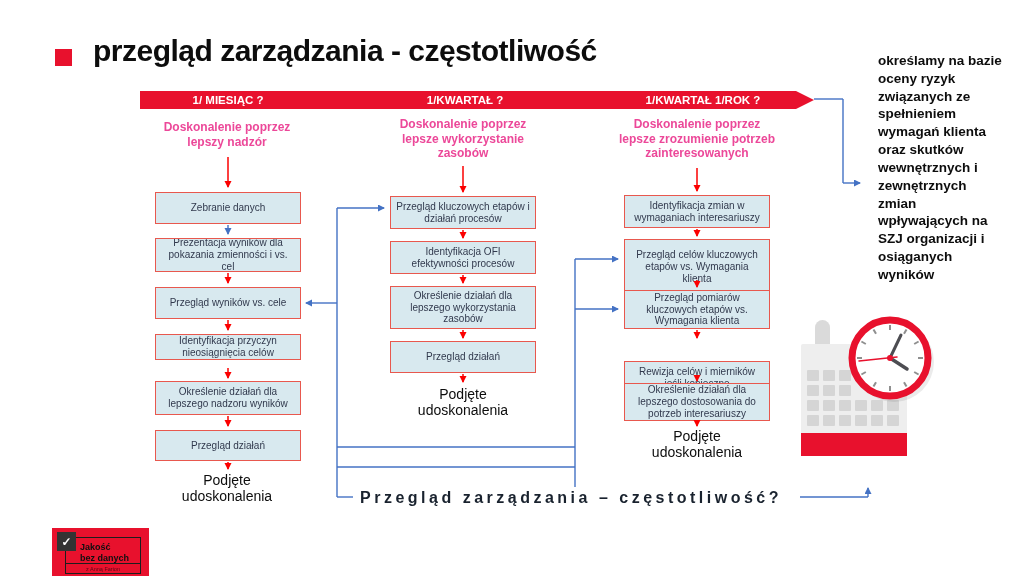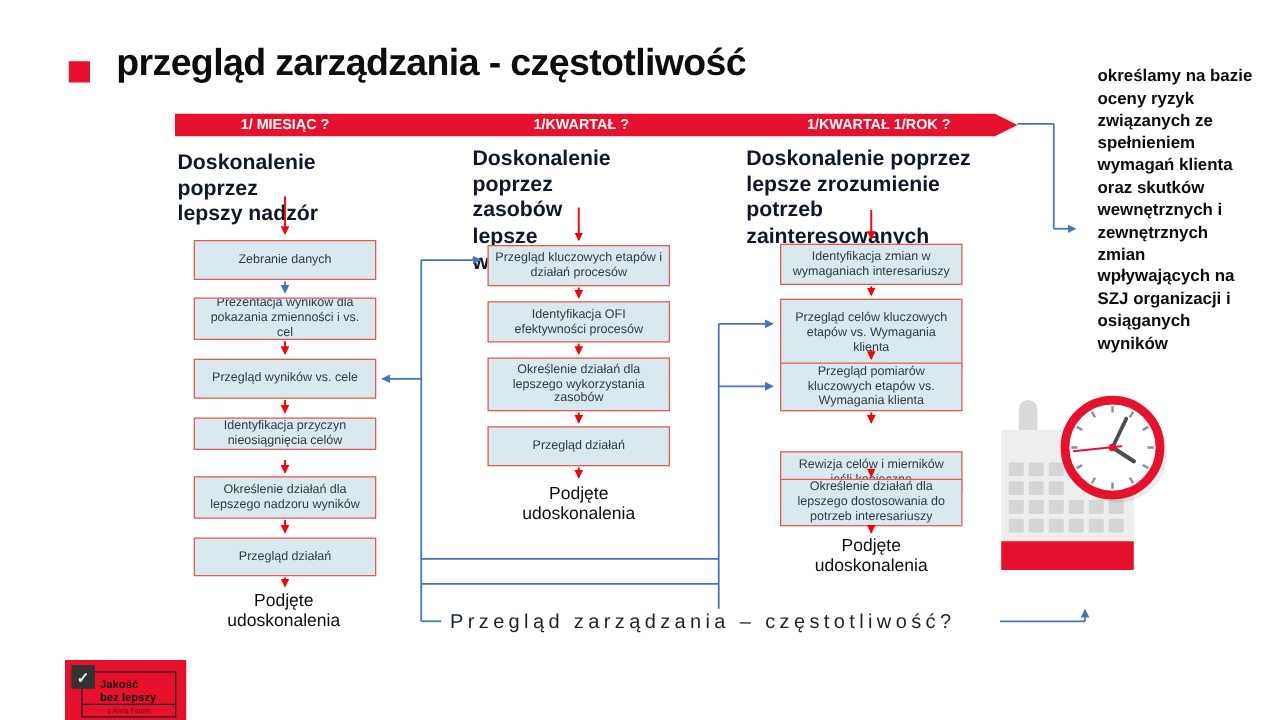--- a/index.html
+++ b/index.html
@@ -8,29 +8,29 @@
   
   .title-bullet{position:absolute;left:55px;top:49px;width:17px;height:17px;background:var(--red,#e8112d);}
   .page-title{position:absolute;left:93px;top:34px;margin:0;font-size:30px;font-weight:bold;color:#0d0d0d;letter-spacing:-0.5px;}
   
   .banner{position:absolute;left:140px;top:91px;width:656px;height:18px;background:var(--red,#e8112d);}
   .banner-tip{position:absolute;left:796px;top:91px;width:0;height:0;
               border-top:9px solid transparent;border-bottom:9px solid transparent;border-left:18px solid var(--red,#e8112d);}
   .banner-label{position:absolute;top:91px;height:18px;display:flex;align-items:center;transform:translateX(-50%);
                 color:#fff;font-size:11.5px;font-weight:bold;white-space:nowrap;}
   
-  .col-heading{position:absolute;font-weight:bold;font-size:17px;line-height:1.22;color:#0f172a;z-index:2;}
+  .col-heading{position:absolute;text-align:center;font-weight:bold;font-size:12px;line-height:1.22;color:#ec4899;z-index:2;}
   .fbox{position:absolute;background:var(--box-fill,#d8e9ef);border:1.6px solid var(--box-border,#e8584e);
         display:flex;align-items:center;justify-content:center;text-align:center;
         font-size:10px;line-height:1.18;color:var(--box-text,#31394d);padding:12px 5px;box-sizing:border-box;overflow:hidden;z-index:2;}
   .col-footer{position:absolute;text-align:center;font-weight:normal;font-size:14px;line-height:1.15;color:#0d0d0d;z-index:2;}
   
   .side-note{position:absolute;left:878px;top:52px;width:126px;font-size:13.5px;font-weight:bold;line-height:1.32;color:#0d0d0d;}
   
-  .bottom-question{position:absolute;left:360px;top:489px;font-size:16px;font-weight:normal;letter-spacing:3.5px;color:#19222e;white-space:nowrap;}
+  .bottom-question{position:absolute;left:360px;top:489px;font-size:16px;font-weight:bold;letter-spacing:3.5px;color:#19222e;white-space:nowrap;}
   
   .connectors{position:absolute;left:0;top:0;z-index:3;pointer-events:none;}
   
   .calendar-clock{position:absolute;left:793px;top:312px;z-index:1;}
   
   .logo{position:absolute;left:52px;top:528px;width:97px;height:48px;background:var(--red,#e8112d);}
   .logo-check{position:absolute;left:5px;top:4px;width:19px;height:19px;background:#333;color:#fff;
               display:flex;align-items:center;justify-content:center;font-size:12px;font-weight:bold;z-index:2;}
   .logo-frame{position:absolute;left:13px;top:9px;width:76px;height:27px;border:1px solid #1d1d1d;box-sizing:border-box;
               display:flex;flex-direction:column;justify-content:flex-end;padding-left:14px;}
@@ -62,22 +62,22 @@
   <div class="fbox" style="left:155px;top:334px;width:146px;height:19px;">Identyfikacja przyczyn nieosiągnięcia celów</div>
   <div class="fbox" style="left:155px;top:381px;width:146px;height:34px;">Określenie działań dla lepszego nadzoru wyników</div>
   <div class="fbox" style="left:155px;top:430px;width:146px;height:31px;">Przegląd działań</div>
   <div class="col-footer" style="left:142px;top:472px;width:170px;">
     <div>Podjęte</div>
     <div>udoskonalenia</div>
   </div>
 
   <div class="col-heading" style="left:378px;top:117px;width:170px;">
     <div>Doskonalenie poprzez</div>
+    <div>lepsze wykorzystanie</div>
     <div>zasobów</div>
-    <div>lepsze wykorzystanie</div>
   </div>
   <div class="fbox" style="left:390px;top:196px;width:146px;height:33px;">Przegląd kluczowych etapów i działań procesów</div>
   <div class="fbox" style="left:390px;top:241px;width:146px;height:33px;">Identyfikacja OFI efektywności procesów</div>
   <div class="fbox" style="left:390px;top:286px;width:146px;height:43px;">Określenie działań dla lepszego wykorzystania zasobów</div>
   <div class="fbox" style="left:390px;top:341px;width:146px;height:32px;">Przegląd działań</div>
   <div class="col-footer" style="left:378px;top:386px;width:170px;">
     <div>Podjęte</div>
     <div>udoskonalenia</div>
   </div>
 
@@ -195,18 +195,18 @@
       <line x1="97" y1="46" x2="114" y2="57" stroke="#4d4d52" stroke-width="3.5" stroke-linecap="round"></line>
       <line x1="104" y1="45" x2="66" y2="49" stroke="#e8112d" stroke-width="1.5" stroke-linecap="round"></line>
       <circle cx="97" cy="46" r="3" fill="#e8112d"></circle>
     </g>
   </svg>
 
   <div class="logo">
     <div class="logo-check">✓</div>
     <div class="logo-frame">
       <div>Jakość</div>
-      <div>bez lepszy</div>
+      <div>bez danych</div>
     </div>
     <div class="logo-sub">z Anną Farion</div>
   </div>
 
 </div>
 
 </body></html>

